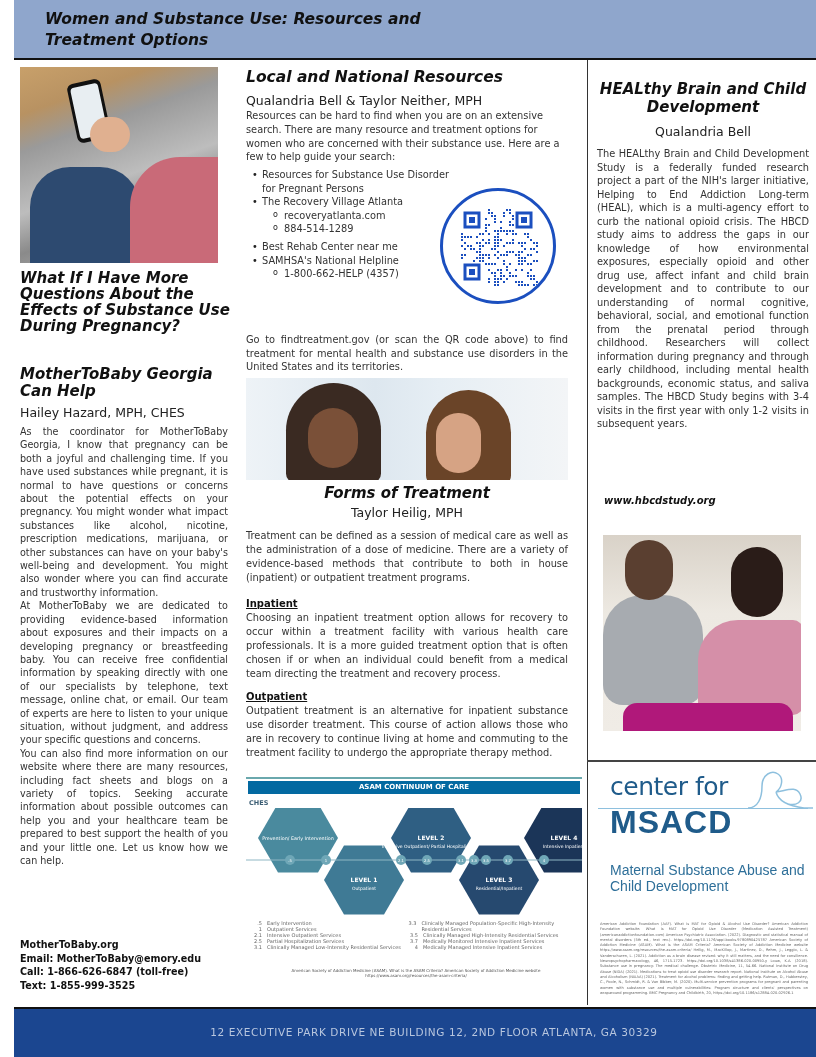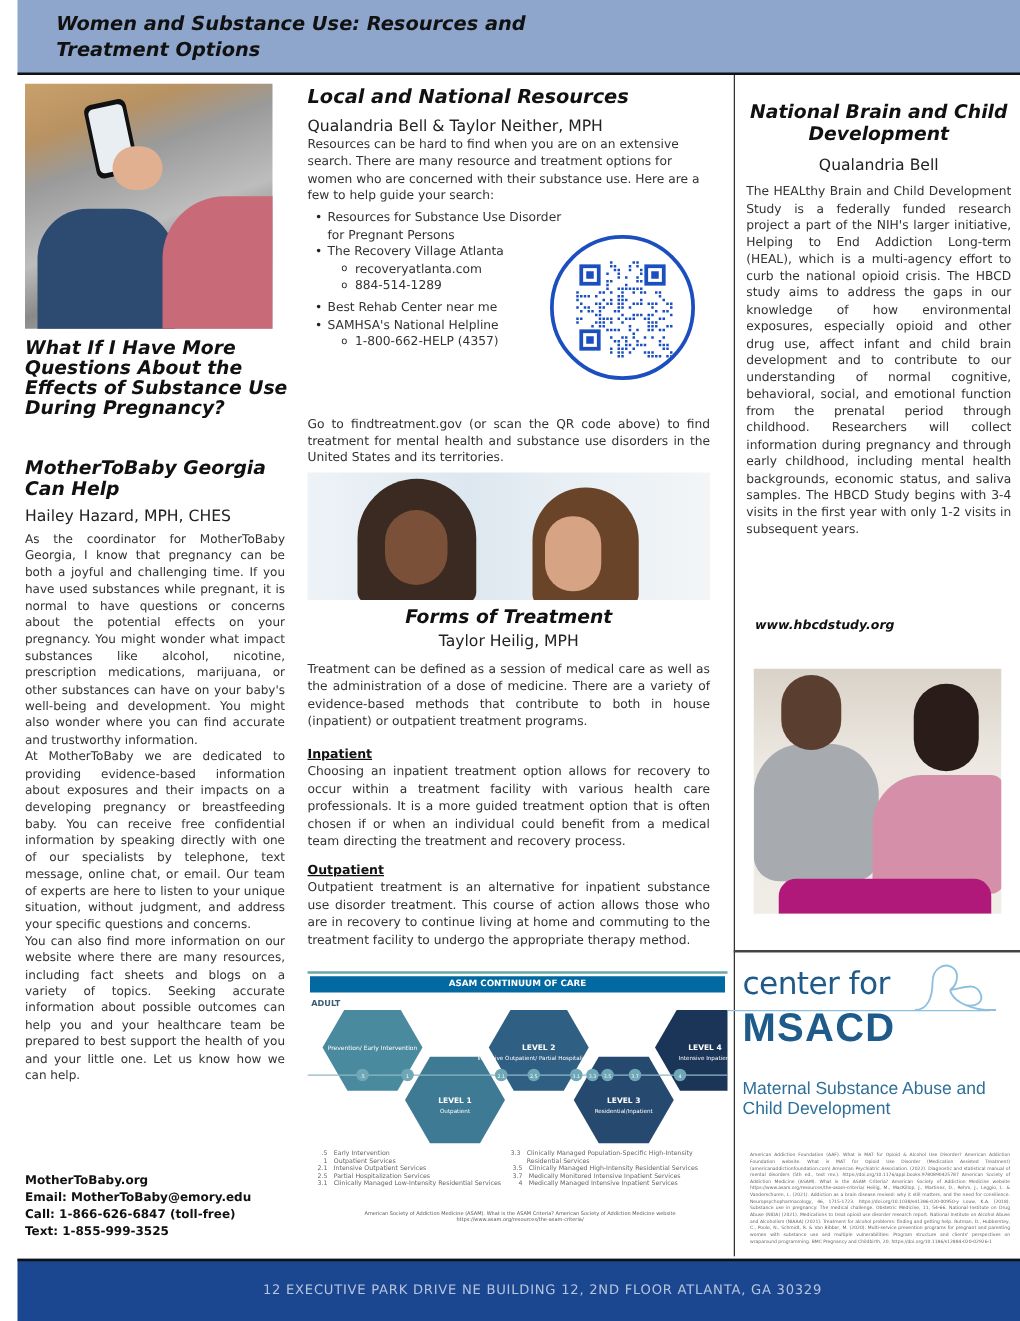--- a/index.html
+++ b/index.html
@@ -81,21 +81,21 @@
   .asam-legend .row { display: flex; }
   .asam-legend .num { width: 12px; text-align: right; margin-right: 5px; }
   .asam-cite { position: absolute; left: 20px; top: 188px; width: 300px; text-align: center; font-family: "DejaVu Sans", sans-serif; font-size: 4px; line-height: 5px; color: #555; }
 
   
   .hbcd-title { position: absolute; left: 598px; top: 80px; width: 210px; text-align: center; font-size: 15px; line-height: 18px; }
   .hbcd-author { position: absolute; left: 598px; top: 124px; width: 210px; text-align: center; }
   .hbcd-body { position: absolute; left: 597px; top: 147px; width: 212px; font-size: 9.8px; line-height: 13.5px; }
   .hbcd-link { position: absolute; left: 604px; top: 495px; font-family: "DejaVu Sans", sans-serif; font-weight: bold; font-style: italic; font-size: 10px; color: #111; }
 
-  .logo { position: absolute; left: 582px; top: 768px; width: 215px; height: 140px; }
+  .logo { position: absolute; left: 598px; top: 768px; width: 215px; height: 140px; }
   .logo-center { position: absolute; left: 12px; top: 4px; font-family: "DejaVu Sans", sans-serif; font-size: 25px; letter-spacing: -0.5px; color: #1f5b8a; font-weight: normal; }
   .logo-line { position: absolute; left: 0; top: 40px; width: 210px; height: 1px; background: #8ec0de; }
   .logo-msacd { position: absolute; left: 12px; top: 36px; font-family: "Liberation Sans", sans-serif; font-weight: bold; font-size: 32px; letter-spacing: 1px; color: #1f5b8a; }
   .logo-sub { position: absolute; left: 12px; top: 94px; width: 210px; font-family: "Liberation Sans", sans-serif; font-size: 14px; line-height: 16px; color: #2e6f99; }
   .logo-swirl { position: absolute; left: 150px; top: 0; }
 
   .refs { position: absolute; left: 600px; top: 922px; width: 208px; font-family: "DejaVu Sans", sans-serif; font-size: 3.6px; line-height: 5.3px; color: #666; text-align: justify; }
 
   .footer { position: absolute; left: 14px; top: 1007px; width: 802px; height: 50px; background: #1b4690; border-top: 2px solid #111; }
   .footer-text { position: absolute; left: 0; top: 17px; width: 100%; text-align: center; font-family: "DejaVu Sans", sans-serif; font-size: 10.5px; letter-spacing: 0.6px; color: #b8c6de; padding-left: 38px; }
@@ -371,21 +371,21 @@
 <div class="author ft-author">Taylor Heilig, MPH</div>
 <div class="body ft-intro">Treatment can be defined as a session of medical care as well as the administration of a dose of medicine. There are a variety of evidence-based methods that contribute to both in house (inpatient) or outpatient treatment programs.</div>
 <div class="sub-head inp-head">Inpatient</div>
 <div class="body inp-body">Choosing an inpatient treatment option allows for recovery to occur within a treatment facility with various health care professionals. It is a more guided treatment option that is often chosen if or when an individual could benefit from a medical team directing the treatment and recovery process.</div>
 <div class="sub-head out-head">Outpatient</div>
 <div class="body out-body">Outpatient treatment is an alternative for inpatient substance use disorder treatment. This course of action allows those who are in recovery to continue living at home and commuting to the treatment facility to undergo the appropriate therapy method.</div>
 <div class="teal-rule"></div>
 
 <div class="asam">
   <div class="asam-band">ASAM CONTINUUM OF CARE</div>
-  <div class="asam-adult">ADULT</div>
+  <div class="asam-adult">CHES</div>
   <svg id="asam-svg" width="336" height="110">
       <polygon points="92.0,30.0 72.0,64.6 32.0,64.6 12.0,30.0 32.0,-4.6 72.0,-4.6" fill="#4a8a9e"></polygon>
       <text x="52" y="32" fill="#fff" font-size="4.8" text-anchor="middle" font-family="DejaVu Sans, sans-serif">Prevention/ Early Intervention</text>
       <polygon points="158.0,72.0 138.0,106.6 98.0,106.6 78.0,72.0 98.0,37.4 138.0,37.4" fill="#3f7a95"></polygon>
       <text x="118" y="74" fill="#fff" font-size="6" text-anchor="middle" font-family="DejaVu Sans, sans-serif" font-weight="bold">LEVEL 1</text>
       <text x="118" y="82" fill="#fff" font-size="4.5" text-anchor="middle" font-family="DejaVu Sans, sans-serif">Outpatient</text>
       <polygon points="225.0,30.0 205.0,64.6 165.0,64.6 145.0,30.0 165.0,-4.6 205.0,-4.6" fill="#2f5f83"></polygon>
       <text x="185" y="32" fill="#fff" font-size="6" text-anchor="middle" font-family="DejaVu Sans, sans-serif" font-weight="bold">LEVEL 2</text>
       <text x="185" y="40" fill="#fff" font-size="4.5" text-anchor="middle" font-family="DejaVu Sans, sans-serif">Intensive Outpatient/ Partial Hospitalization</text>
       <polygon points="293.0,72.0 273.0,106.6 233.0,106.6 213.0,72.0 233.0,37.4 273.0,37.4" fill="#26496f"></polygon>
@@ -450,21 +450,21 @@
         <span>Medically Monitored Intensive Inpatient Services</span>
       </div>
       <div class="row">
         <span class="num">4</span>
         <span>Medically Managed Intensive Inpatient Services</span>
       </div>
     </div>
   <div class="asam-cite">American Society of Addiction Medicine (ASAM). What is the ASAM Criteria? American Society of Addiction Medicine website https://www.asam.org/resources/the-asam-criteria/</div>
 </div>
 
-<div class="h-bold-it hbcd-title">National Brain and Child Development</div>
+<div class="h-bold-it hbcd-title">HEALthy Brain and Child Development</div>
 <div class="author hbcd-author">Qualandria Bell</div>
 <div class="body hbcd-body">The HEALthy Brain and Child Development Study is a federally funded research project a part of the NIH's larger initiative, Helping to End Addiction Long-term (HEAL), which is a multi-agency effort to curb the national opioid crisis. The HBCD study aims to address the gaps in our knowledge of how environmental exposures, especially opioid and other drug use, affect infant and child brain development and to contribute to our understanding of normal cognitive, behavioral, social, and emotional function from the prenatal period through childhood. Researchers will collect information during pregnancy and through early childhood, including mental health backgrounds, economic status, and saliva samples. The HBCD Study begins with 3-4 visits in the first year with only 1-2 visits in subsequent years.</div>
 <div class="hbcd-link">www.hbcdstudy.org</div>
 
 <div class="img-box photo-preg">
   <div class="w1"></div>
     <div class="h1"></div>
   <div class="w2"></div>
     <div class="h2"></div>
   <div class="legs"></div>

